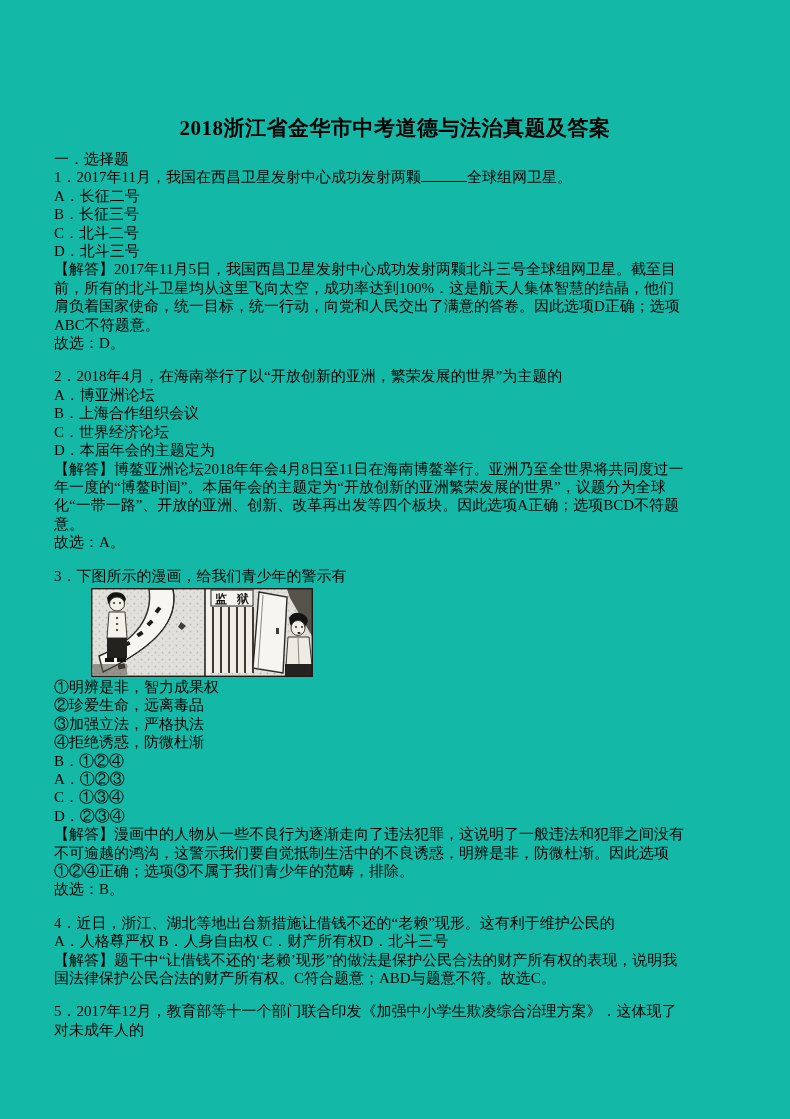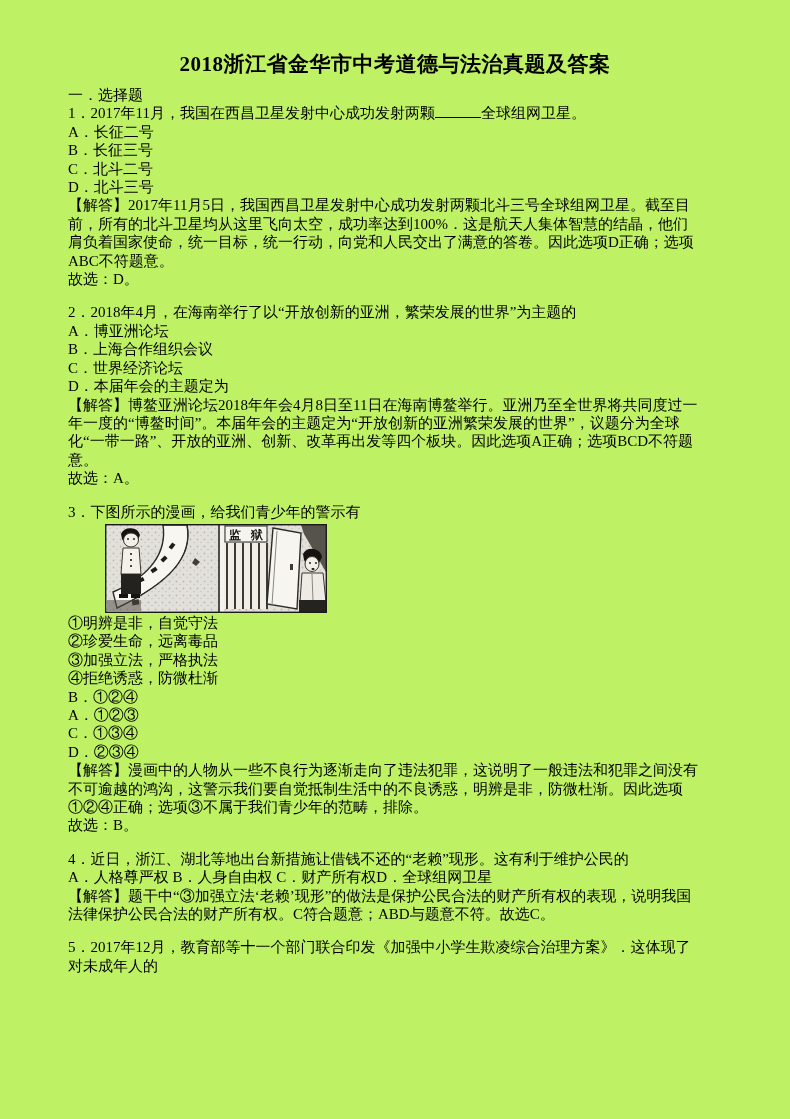--- a/index.html
+++ b/index.html
@@ -1,36 +1,36 @@
 <!DOCTYPE html>
 <html><head>
 <meta charset="utf-8">
 <style>
   html, body { margin: 0; padding: 0; background: #ffffff; }
   .page {
     position: relative;
     width: 790px;
     height: 1119px;
-    background: #bef264;
+    background: #14b8a6;
     box-sizing: border-box;
-    padding-top: 52px;
+    padding-top: 116px;
     overflow: hidden;
     font-family: "Liberation Serif", "DejaVu Serif", serif;
     color: #000000;
   }
   .doc-title {
     margin: 0 0 9px 0;
     text-align: center;
     font-size: 21px;
     line-height: 25px;
     font-weight: 700;
     letter-spacing: 0.5px;
   }
   .content {
-    margin-left: 68px;
+    margin-left: 54px;
     width: 632px;
     font-size: 15px;
     line-height: 18.4px;
   }
   .line { min-height: 18.4px; }
   .q-gap { height: 15px; }
   .blank-underline {
     display: inline-block;
     width: 46px;
     height: 13px;
@@ -158,38 +158,38 @@
             <ellipse cx="208" cy="45" rx="1.6" ry="1.1" fill="#14130f"></ellipse>
             <path d="M197,49 L218,49 L221,78 L195,78 Z" fill="#edebe3" stroke="#3a3830" stroke-width="1"></path>
             <line x1="207" y1="50" x2="208" y2="77" stroke="#8a877e" stroke-width="1"></line>
             <rect x="194" y="76" width="28" height="12" fill="#24231f"></rect>
           </g>
 
           <rect x="0.7" y="0.7" width="220.6" height="87.6" fill="none" stroke="#1c1b18" stroke-width="1.4"></rect>
         </svg>
       </div>
 
-      <div class="line">①明辨是非，自觉守法</div>
+      <div class="line">①明辨是非，智力成果权</div>
       <div class="line">②珍爱生命，远离毒品</div>
       <div class="line">③加强立法，严格执法</div>
       <div class="line">④拒绝诱惑，防微杜渐</div>
       <div class="line">B．①②④</div>
       <div class="line">A．①②③</div>
       <div class="line">C．①③④</div>
       <div class="line">D．②③④</div>
       <div class="line">【解答】漫画中的人物从一些不良行为逐渐走向了违法犯罪，这说明了一般违法和犯罪之间没有不可逾越的鸿沟，这警示我们要自觉抵制生活中的不良诱惑，明辨是非，防微杜渐。因此选项①②④正确；选项③不属于我们青少年的范畴，排除。</div>
       <div class="line">故选：B。</div>
     </div>
 
     <div class="q-gap"></div>
 
     <div>
       <div class="line">4．近日，浙江、湖北等地出台新措施让借钱不还的“老赖”现形。这有利于维护公民的</div>
-      <div class="line">A．人格尊严权 B．人身自由权 C．财产所有权D．全球组网卫星</div>
-      <div class="line">【解答】题干中“③加强立法‘老赖’现形”的做法是保护公民合法的财产所有权的表现，说明我国法律保护公民合法的财产所有权。C符合题意；ABD与题意不符。故选C。</div>
+      <div class="line">A．人格尊严权 B．人身自由权 C．财产所有权D．北斗三号</div>
+      <div class="line">【解答】题干中“让借钱不还的‘老赖’现形”的做法是保护公民合法的财产所有权的表现，说明我国法律保护公民合法的财产所有权。C符合题意；ABD与题意不符。故选C。</div>
     </div>
 
     <div class="q-gap"></div>
 
     <div>
       <div class="line">5．2017年12月，教育部等十一个部门联合印发《加强中小学生欺凌综合治理方案》．这体现了对未成年人的</div>
     </div>
 
   </div>
 </div>

